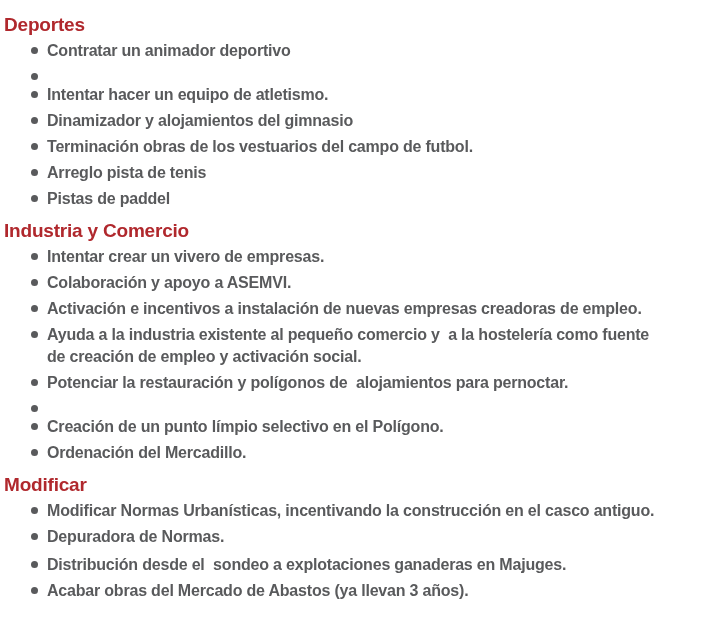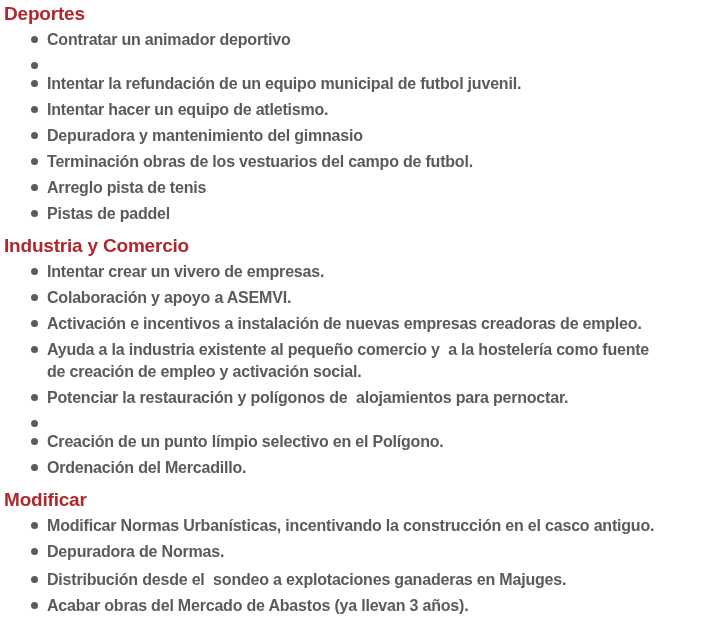--- a/index.html
+++ b/index.html
@@ -12,21 +12,21 @@
   body{
     width:714px;
     height:644px;
     background:var(--page-bg);
     font-family:"Liberation Sans","DejaVu Sans",sans-serif;
     overflow:hidden;
   }
   .page{
     width:714px;
     height:644px;
-    padding:3px 6px 0 4px;
+    padding:14px 6px 0 4px;
   }
   .section-heading{
     font-size:19px;
     line-height:22px;
     font-weight:700;
     letter-spacing:-0.2px;
     color:var(--heading-color);
     margin:10px 0 3px 0;
   }
   .section-heading:first-child{
@@ -71,29 +71,25 @@
     <ul class="bullet-list">
       <li>
         <span class="bullet"></span>
         <span class="item-text">Contratar un animador deportivo</span>
       </li>
       <li>
         <span class="bullet"></span>
       </li>
       <li>
         <span class="bullet"></span>
-        <span class="item-text">Intentar la refundación de un equipo municipal de futbol juvenil.</span>
-      </li>
-      <li>
-        <span class="bullet"></span>
         <span class="item-text">Intentar hacer un equipo de atletismo.</span>
       </li>
       <li>
         <span class="bullet"></span>
-        <span class="item-text">Depuradora y mantenimiento del gimnasio</span>
+        <span class="item-text">Dinamizador y alojamientos del gimnasio</span>
       </li>
       <li>
         <span class="bullet"></span>
         <span class="item-text">Terminación obras de los vestuarios del campo de futbol.</span>
       </li>
       <li>
         <span class="bullet"></span>
         <span class="item-text">Arreglo pista de tenis</span>
       </li>
       <li>

